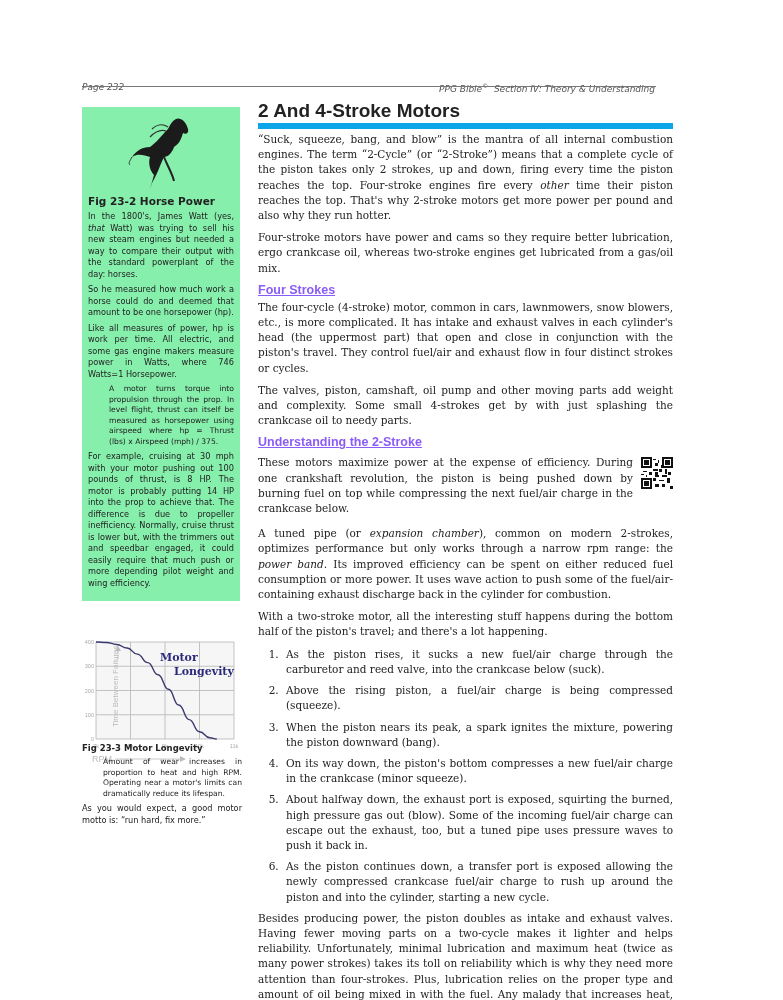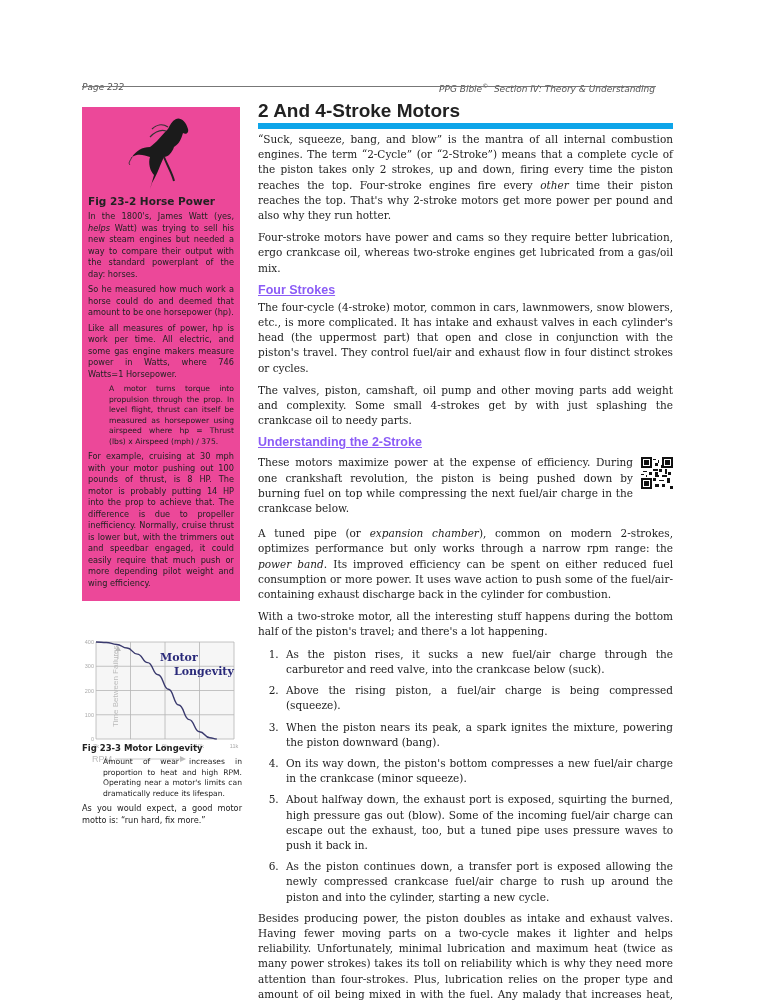--- a/index.html
+++ b/index.html
@@ -3,21 +3,21 @@
 <meta charset="utf-8">
 <style>
   html, body { margin: 0; padding: 0; }
   body { width: 783px; height: 1000px; background: #ffffff; position: relative; overflow: hidden; font-family: "DejaVu Serif", serif; color: #222; }
   .hdr { position: absolute; top: 74px; font-family: "DejaVu Sans", sans-serif; font-size: 9px; font-style: italic; color: #555; margin-top: 8px; }
   .hdr-left { left: 82px; }
   .hdr-right { right: 128px; }
   .hdr-rule { position: absolute; top: 86px; left: 82px; width: 333px; height: 1px; background: #777; }
   .hdr-rule2 { position: absolute; top: 86px; left: 415px; width: 241px; height: 1px; background: #777; }
 
-  .sidebar { position: absolute; left: 82px; top: 107px; width: 158px; background: #ec4899; padding: 6px 6px 8px 6px; box-sizing: border-box; }
+  .sidebar { position: absolute; left: 82px; top: 107px; width: 158px; background: #86efac; padding: 6px 6px 8px 6px; box-sizing: border-box; }
   .horse { width: 100%; height: 80px; position: relative; }
   .horse svg { position: absolute; left: 40px; top: 0; }
   .fig-title { font-family: "DejaVu Sans", sans-serif; font-weight: bold; font-size: 10.5px; color: #222; margin: 2px 0 4px 0; }
   .side-p { font-family: "DejaVu Sans", sans-serif; font-size: 8.2px; line-height: 11.5px; color: #222; margin: 0 0 4px 0; text-align: justify; }
   .side-p.small { font-size: 7.6px; line-height: 10.5px; margin-left: 21px; }
 
   .chart-wrap { position: absolute; left: 82px; top: 637px; width: 160px; height: 130px; text-align: right; }
   .fig2 { position: absolute; left: 82px; top: 741px; width: 160px; }
 
   .main { position: absolute; left: 258px; top: 100px; width: 415px; }
@@ -43,21 +43,21 @@
 <div class="sidebar">
   <div class="horse">
     <svg width="70" height="80" viewBox="0 0 70 80">
       <path d="M48 6 C52 4 58 8 60 16 C61 20 58 22 55 20 C53 26 52 30 46 34 C44 40 40 44 36 44 C32 52 30 60 24 70 L22 76 L26 62 C22 58 20 50 22 44 C16 42 10 40 4 44 C8 38 14 34 22 34 C28 30 34 22 40 16 C42 12 44 8 48 6 Z" fill="#1b1b1b"></path>
       <path d="M40 14 C34 10 28 12 24 16 M38 18 C32 16 26 20 22 24" stroke="#333" stroke-width="1.2" fill="none"></path>
       <path d="M36 44 C40 54 44 60 46 68" stroke="#222" stroke-width="2" fill="none"></path>
       <path d="M4 44 C2 48 0 50 2 52" stroke="#333" stroke-width="1" fill="none"></path>
     </svg>
   </div>
   <div class="fig-title">Fig 23-2 Horse Power</div>
-  <p class="side-p"><span>In the 1800's, James Watt (yes, </span><em>helps</em><span> Watt) was trying to sell his new steam engines but needed a way to compare their output with the standard powerplant of the day: horses.</span></p>
+  <p class="side-p"><span>In the 1800's, James Watt (yes, </span><em>that</em><span> Watt) was trying to sell his new steam engines but needed a way to compare their output with the standard powerplant of the day: horses.</span></p>
   <p class="side-p">So he measured how much work a horse could do and deemed that amount to be one horsepower (hp).</p>
   <p class="side-p">Like all measures of power, hp is work per time. All electric, and some gas engine makers measure power in Watts, where 746 Watts=1 Horsepower.</p>
   <p class="side-p small">A motor turns torque into propulsion through the prop. In level flight, thrust can itself be measured as horsepower using airspeed where hp = Thrust (lbs) x Airspeed (mph) / 375.</p>
   <p class="side-p">For example, cruising at 30 mph with your motor pushing out 100 pounds of thrust, is 8 HP. The motor is probably putting 14 HP into the prop to achieve that. The difference is due to propeller inefficiency. Normally, cruise thrust is lower but, with the trimmers out and speedbar engaged, it could easily require that much push or more depending pilot weight and wing efficiency.</p>
 </div>
 
 <div class="chart-wrap">
   <svg id="chart" width="160" height="130">
     <rect x="14" y="5" width="138" height="97" fill="#f6f6f6"></rect>
     <g id="grid">

